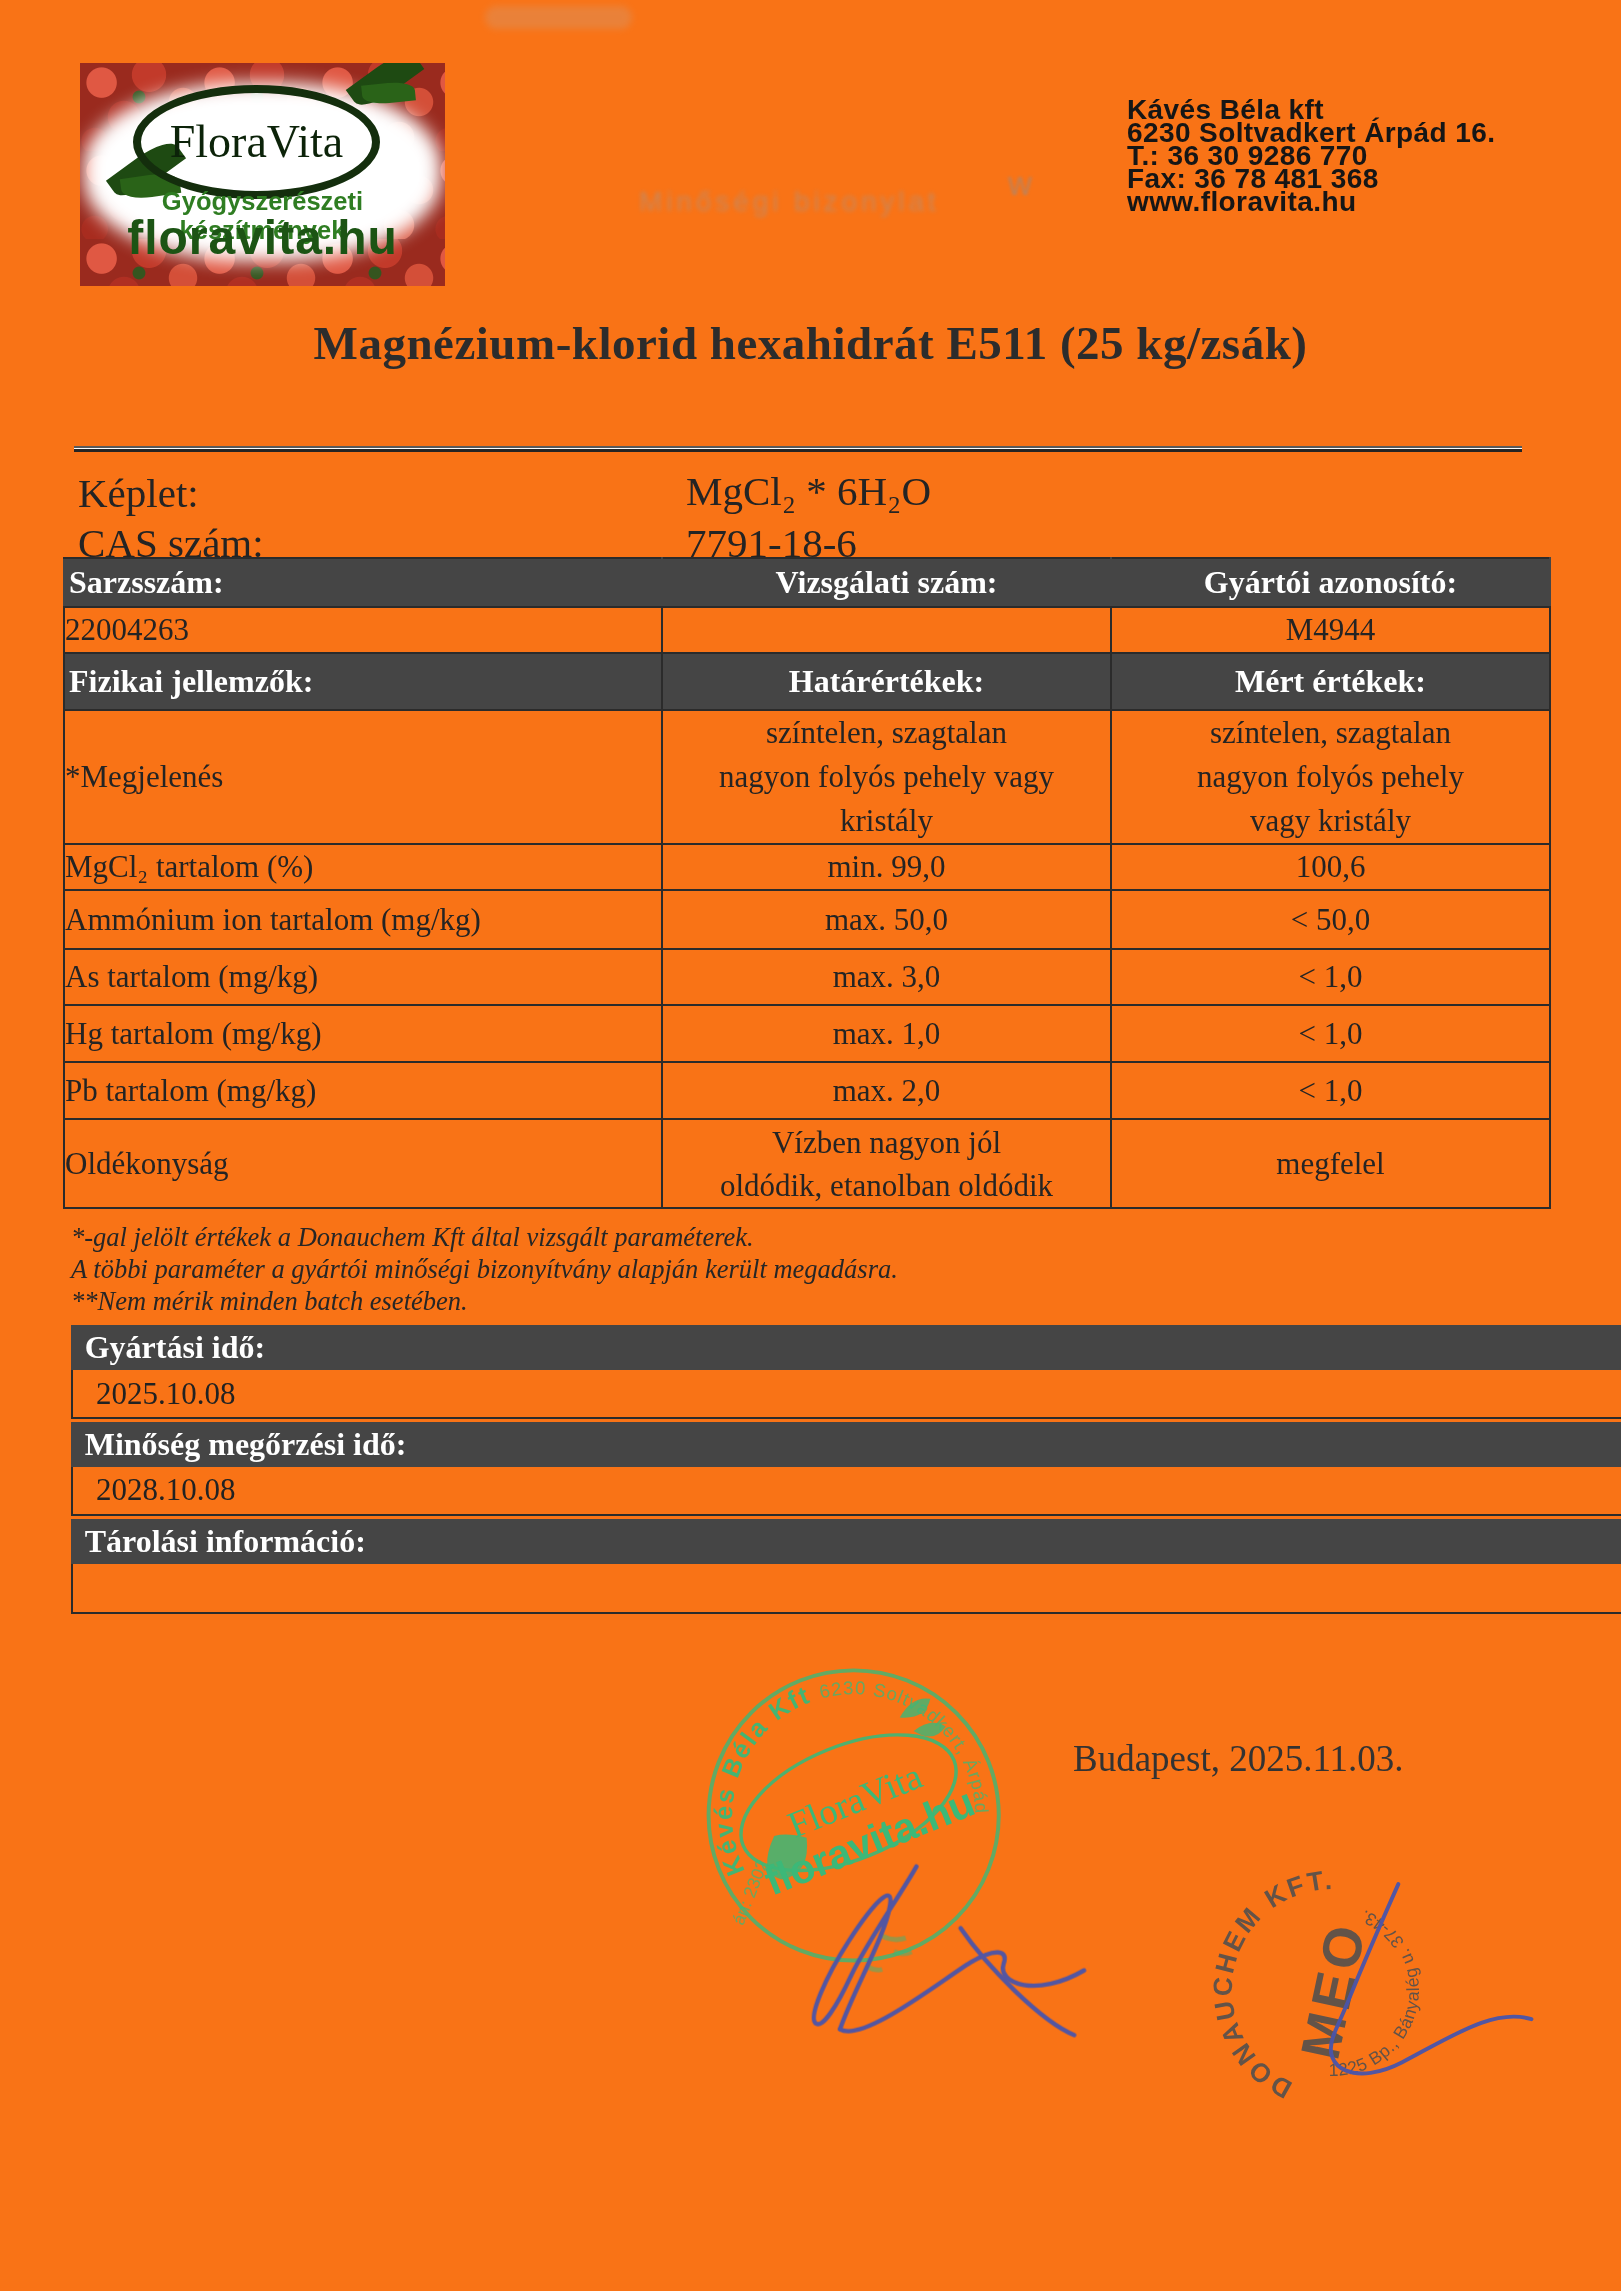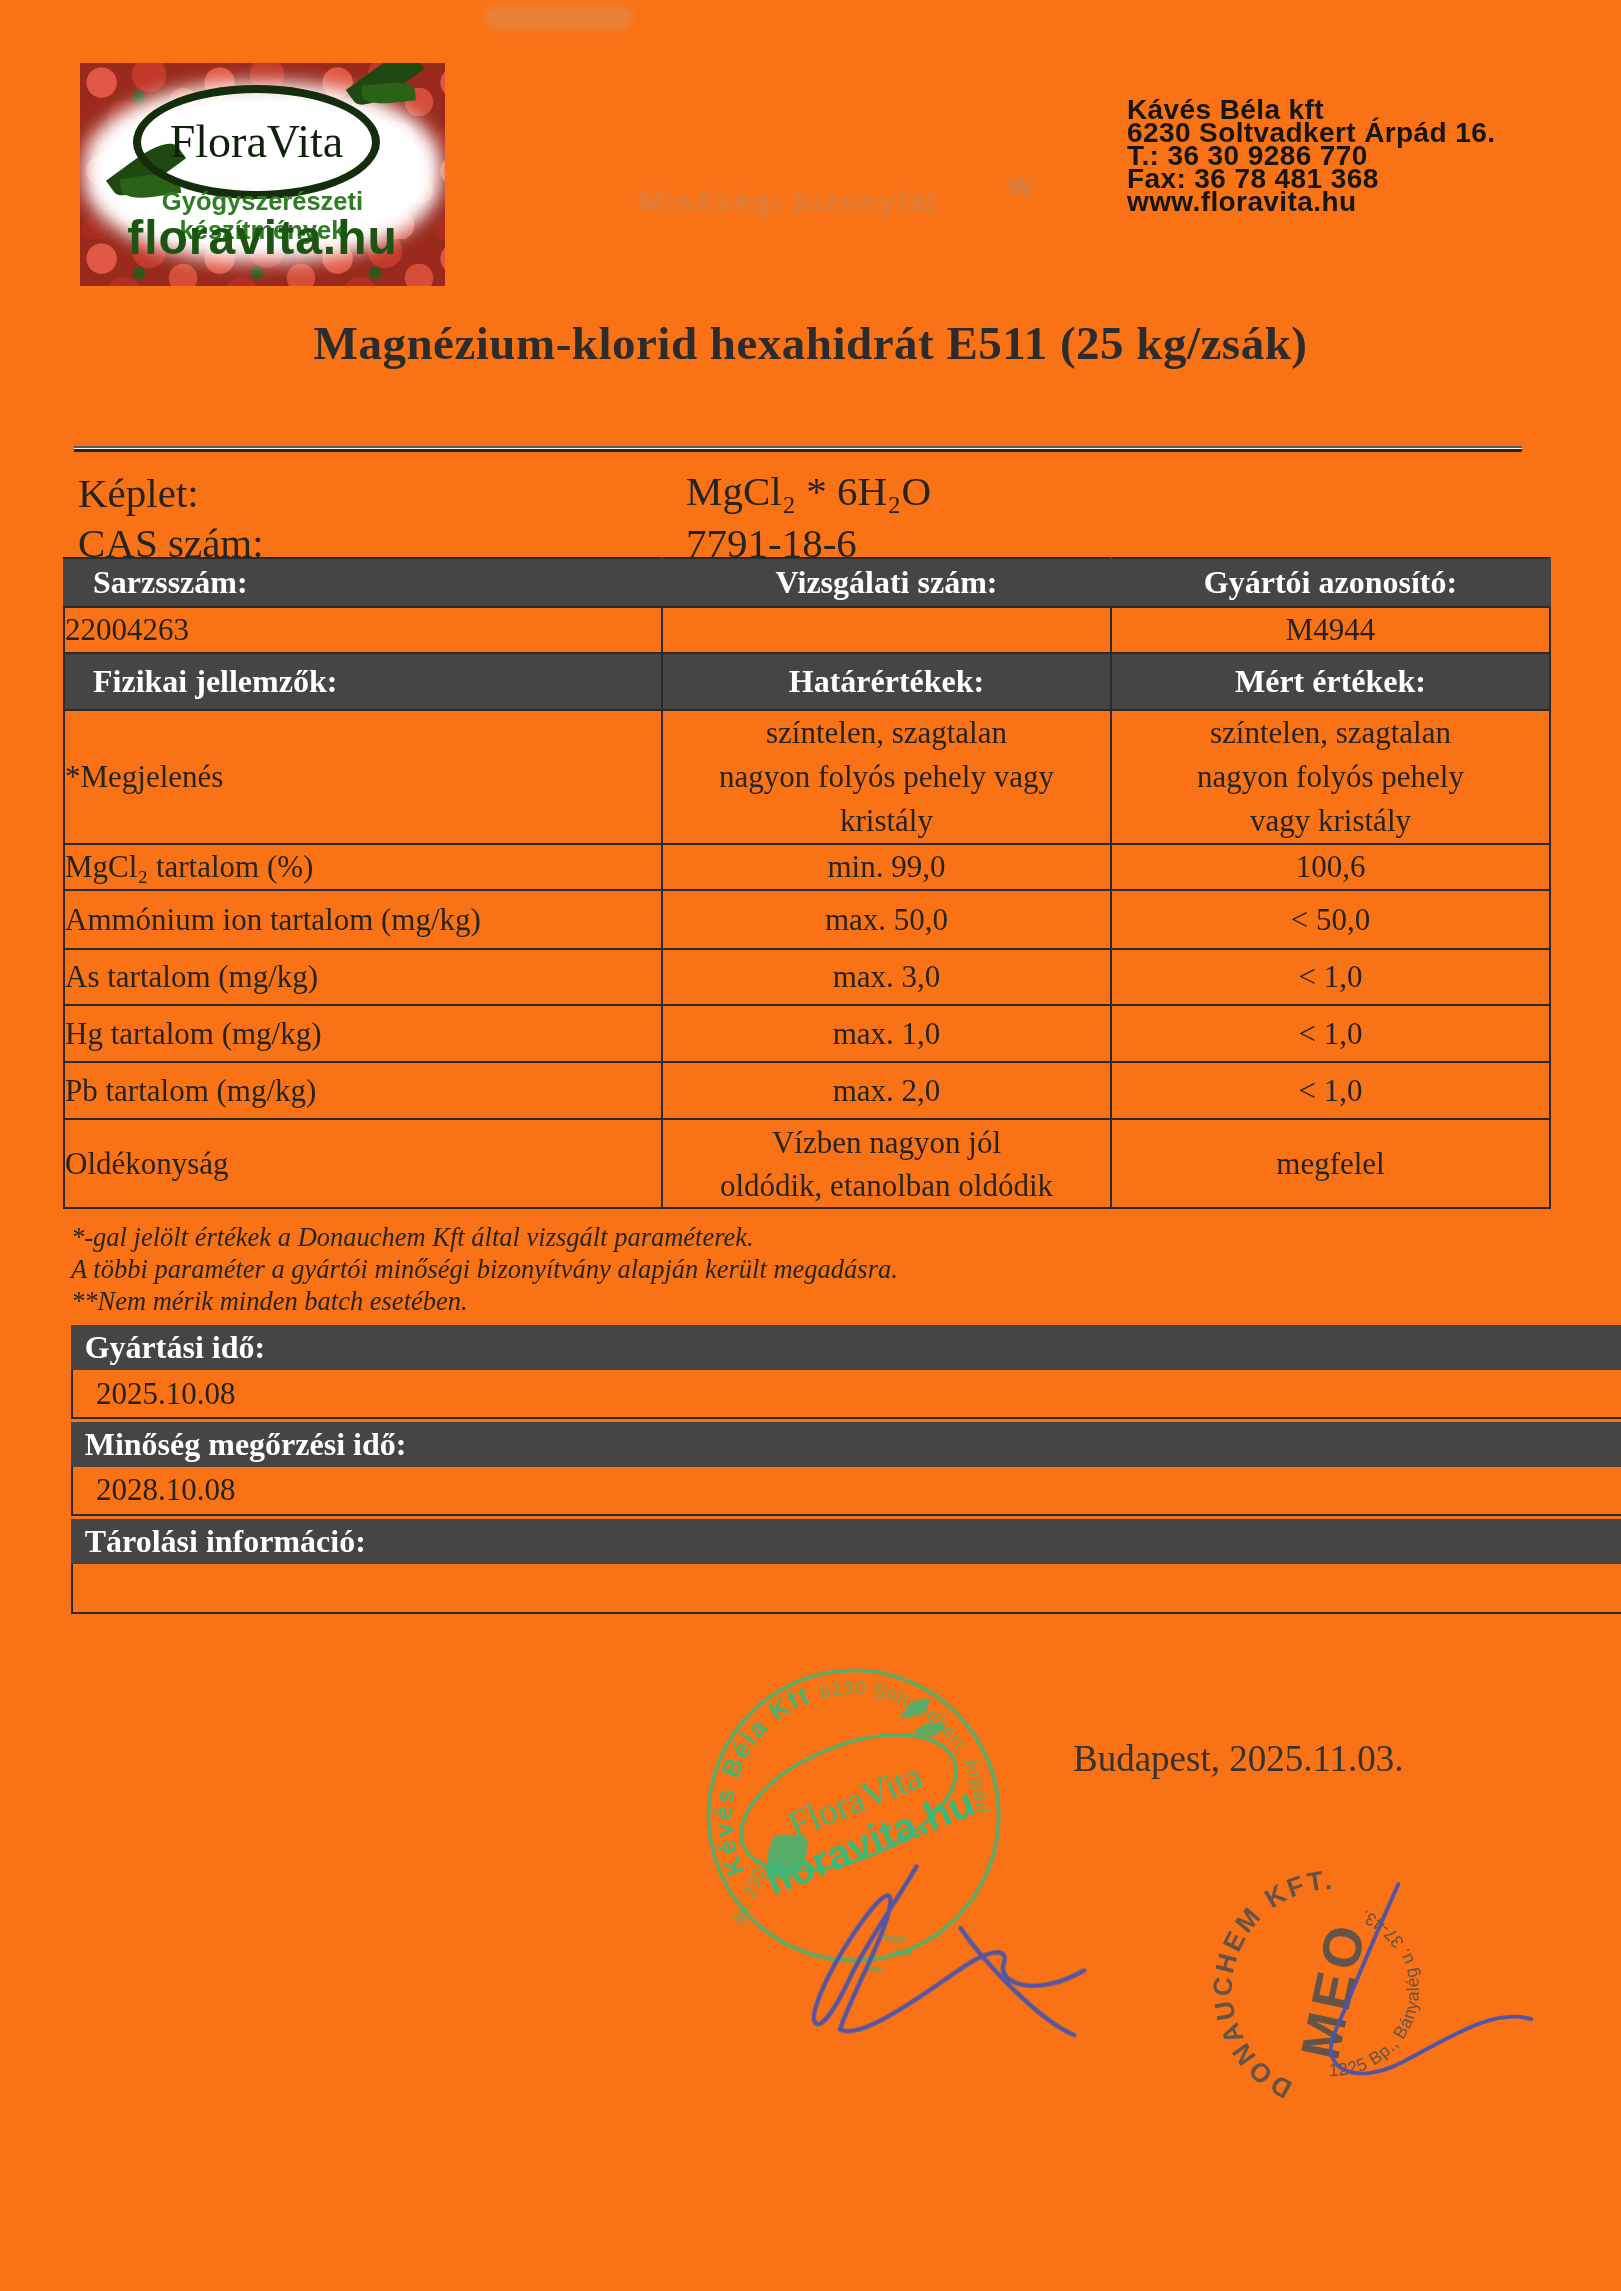--- a/index.html
+++ b/index.html
@@ -55,21 +55,21 @@
   .kv-k1 { left:78px;  top:469px; }
   .kv-v1 { left:686px; top:467px; }
   .kv-k2 { left:78px;  top:519px; }
   .kv-v2 { left:686px; top:519px; }
   
   table.main { position:absolute; left:63px; top:557px; width:1486px;
     border-collapse:collapse; table-layout:fixed; font-size:31px; color:#242424; }
   table.main td, table.main th { border:2px solid #2b2b2b; padding:0; vertical-align:middle; overflow:hidden; }
   th.bar { background:#454545; color:#ffffff; font-weight:bold; font-size:32px; }
   tr.bar1 th { border-left-color:#454545; border-right-color:#454545; }
-  th.bar.left, td.param { text-align:left; padding-left:28px; }
+  th.bar.left, td.param { text-align:left; padding-left:4px; }
   th.bar.mid, th.bar.right { text-align:center; }
   td.val { text-align:center; white-space:pre-line; line-height:44px; }
   td.param { white-space:pre-line; }
   
   .footnotes { position:absolute; left:71px; top:1221px; font-style:italic;
     font-size:26.5px; line-height:32px; color:#262626; }
   
   .info-stack { position:absolute; left:71px; top:1325px; width:1584px;font-family:Liberation Serif, serif; }
   .info-bar { height:45px; background:#454545; color:#fff; font-weight:bold;
     font-size:32px; display:flex; align-items:center; padding-left:13.7px; box-sizing:border-box; }

